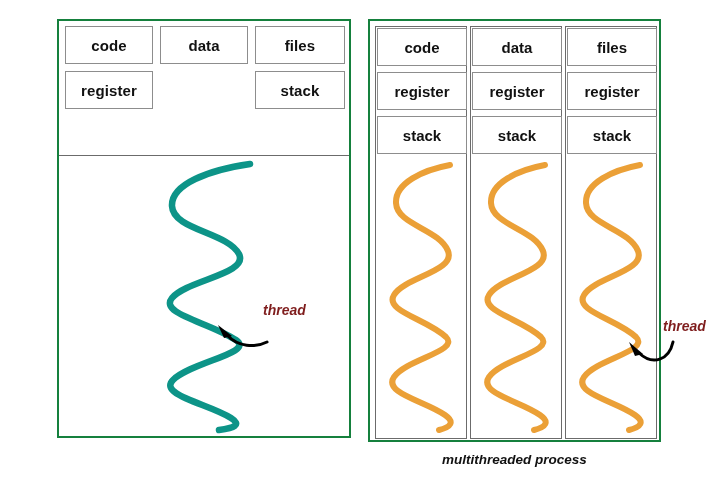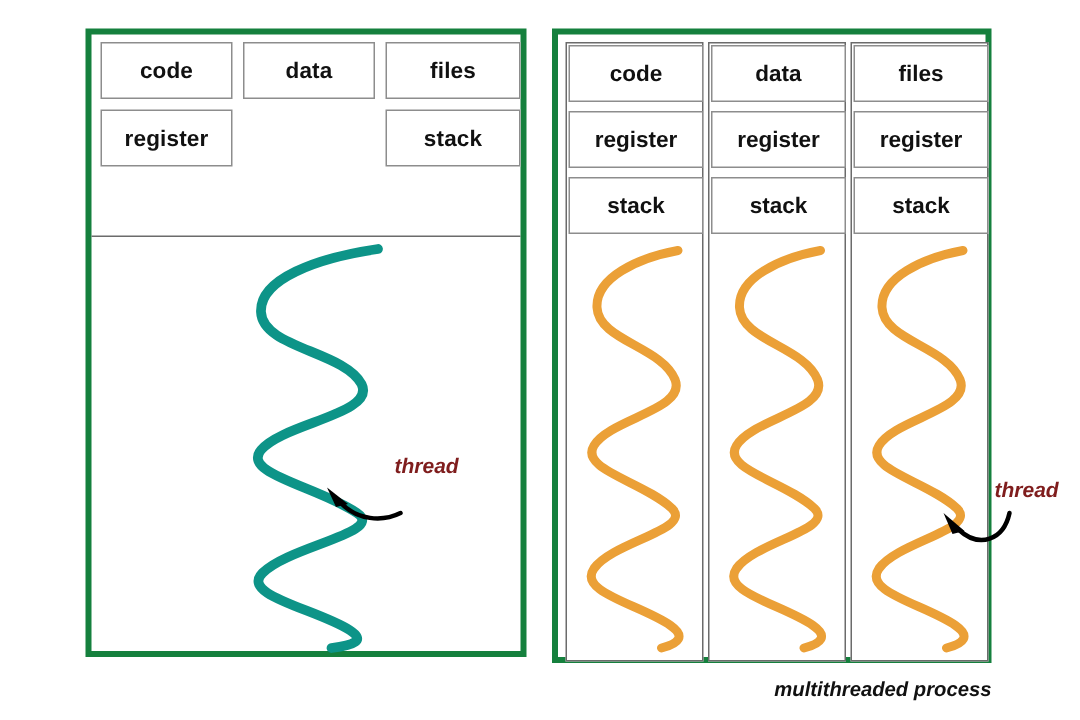--- a/index.html
+++ b/index.html
@@ -20,21 +20,21 @@
     position: absolute;
     left: 0; top: 0;
     width: 720px;
     height: 480px;
   }
 
   
   .panel {
     position: absolute;
     box-sizing: border-box;
-    border: 4px solid #15803d;
+    border: 2px solid #15803d;
     background: #ffffff;
   }
   #panel-single {
     left: 57px; top: 19px;
     width: 294px; height: 419px;
   }
   #panel-multi {
     left: 368px; top: 19px;
     width: 293px; height: 423px;
   }
@@ -124,21 +124,21 @@
   
   .caption {
     position: absolute;
     font-size: 13.5px;
     font-weight: bold;
     font-style: italic;
     color: #111111;
     white-space: nowrap;
   }
   #caption-single { left: 57px; top: 452px; width: 294px; text-align: center; }
-  #caption-multi  { left: 368px; top: 452px; width: 293px; text-align: right; }
+  #caption-multi  { left: 368px; top: 452px; width: 293px; text-align: center; }
 
   
   .anno-label {
     position: absolute;
     font-size: 14px;
     font-style: italic;
     font-weight: bold;
     color: #7f1d1d;
     white-space: nowrap;
   }

